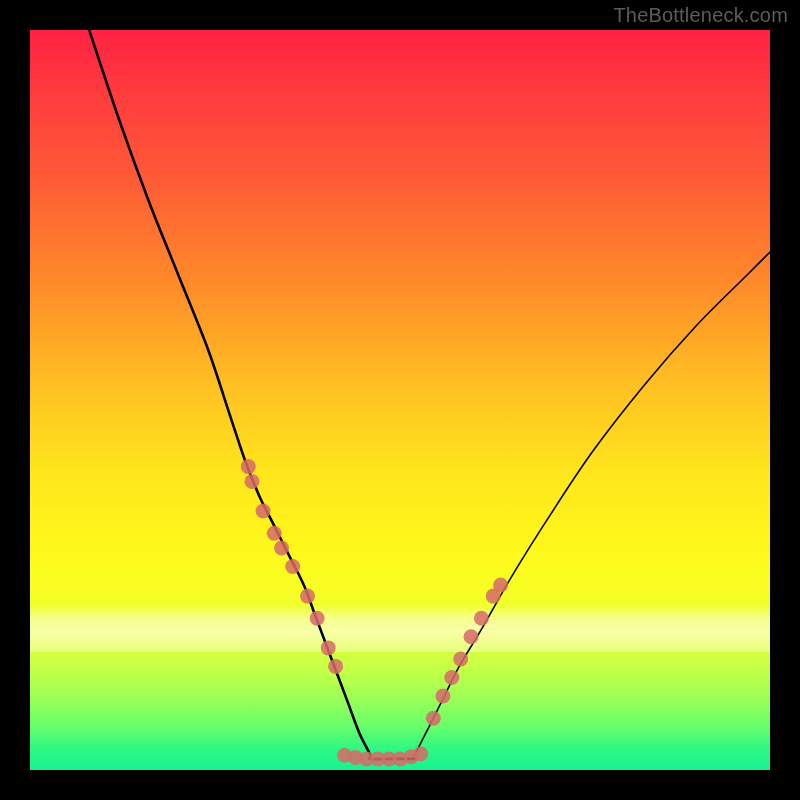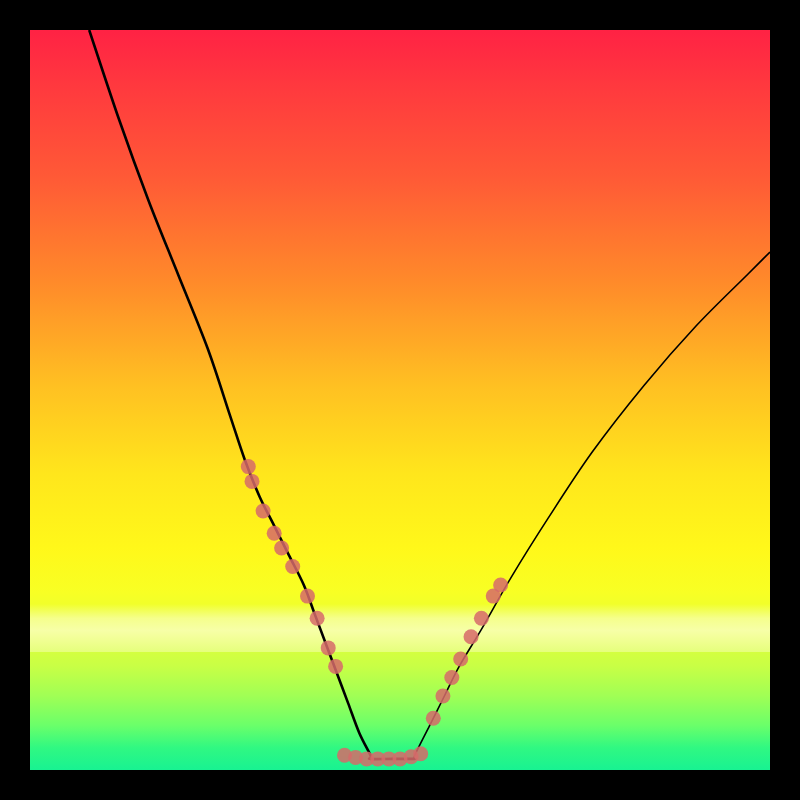--- a/index.html
+++ b/index.html
@@ -106,13 +106,14 @@
           <circle cx="412.91999999999996" cy="666" r="7.5" fill="#d66a6a" fill-opacity="0.85"></circle>
           <circle cx="421.79999999999995" cy="647.5" r="7.5" fill="#d66a6a" fill-opacity="0.85"></circle>
           <circle cx="430.68000000000006" cy="629" r="7.5" fill="#d66a6a" fill-opacity="0.85"></circle>
           <circle cx="441.03999999999996" cy="606.8" r="7.5" fill="#d66a6a" fill-opacity="0.85"></circle>
           <circle cx="451.4" cy="588.3" r="7.5" fill="#d66a6a" fill-opacity="0.85"></circle>
           <circle cx="463.24" cy="566.1" r="7.5" fill="#d66a6a" fill-opacity="0.85"></circle>
           <circle cx="470.64" cy="555" r="7.5" fill="#d66a6a" fill-opacity="0.85"></circle>
         </g>
     </svg>
   </div>
+  <div class="attribution">TheBottleneck.com</div>
 </div>
 
 </body></html>

